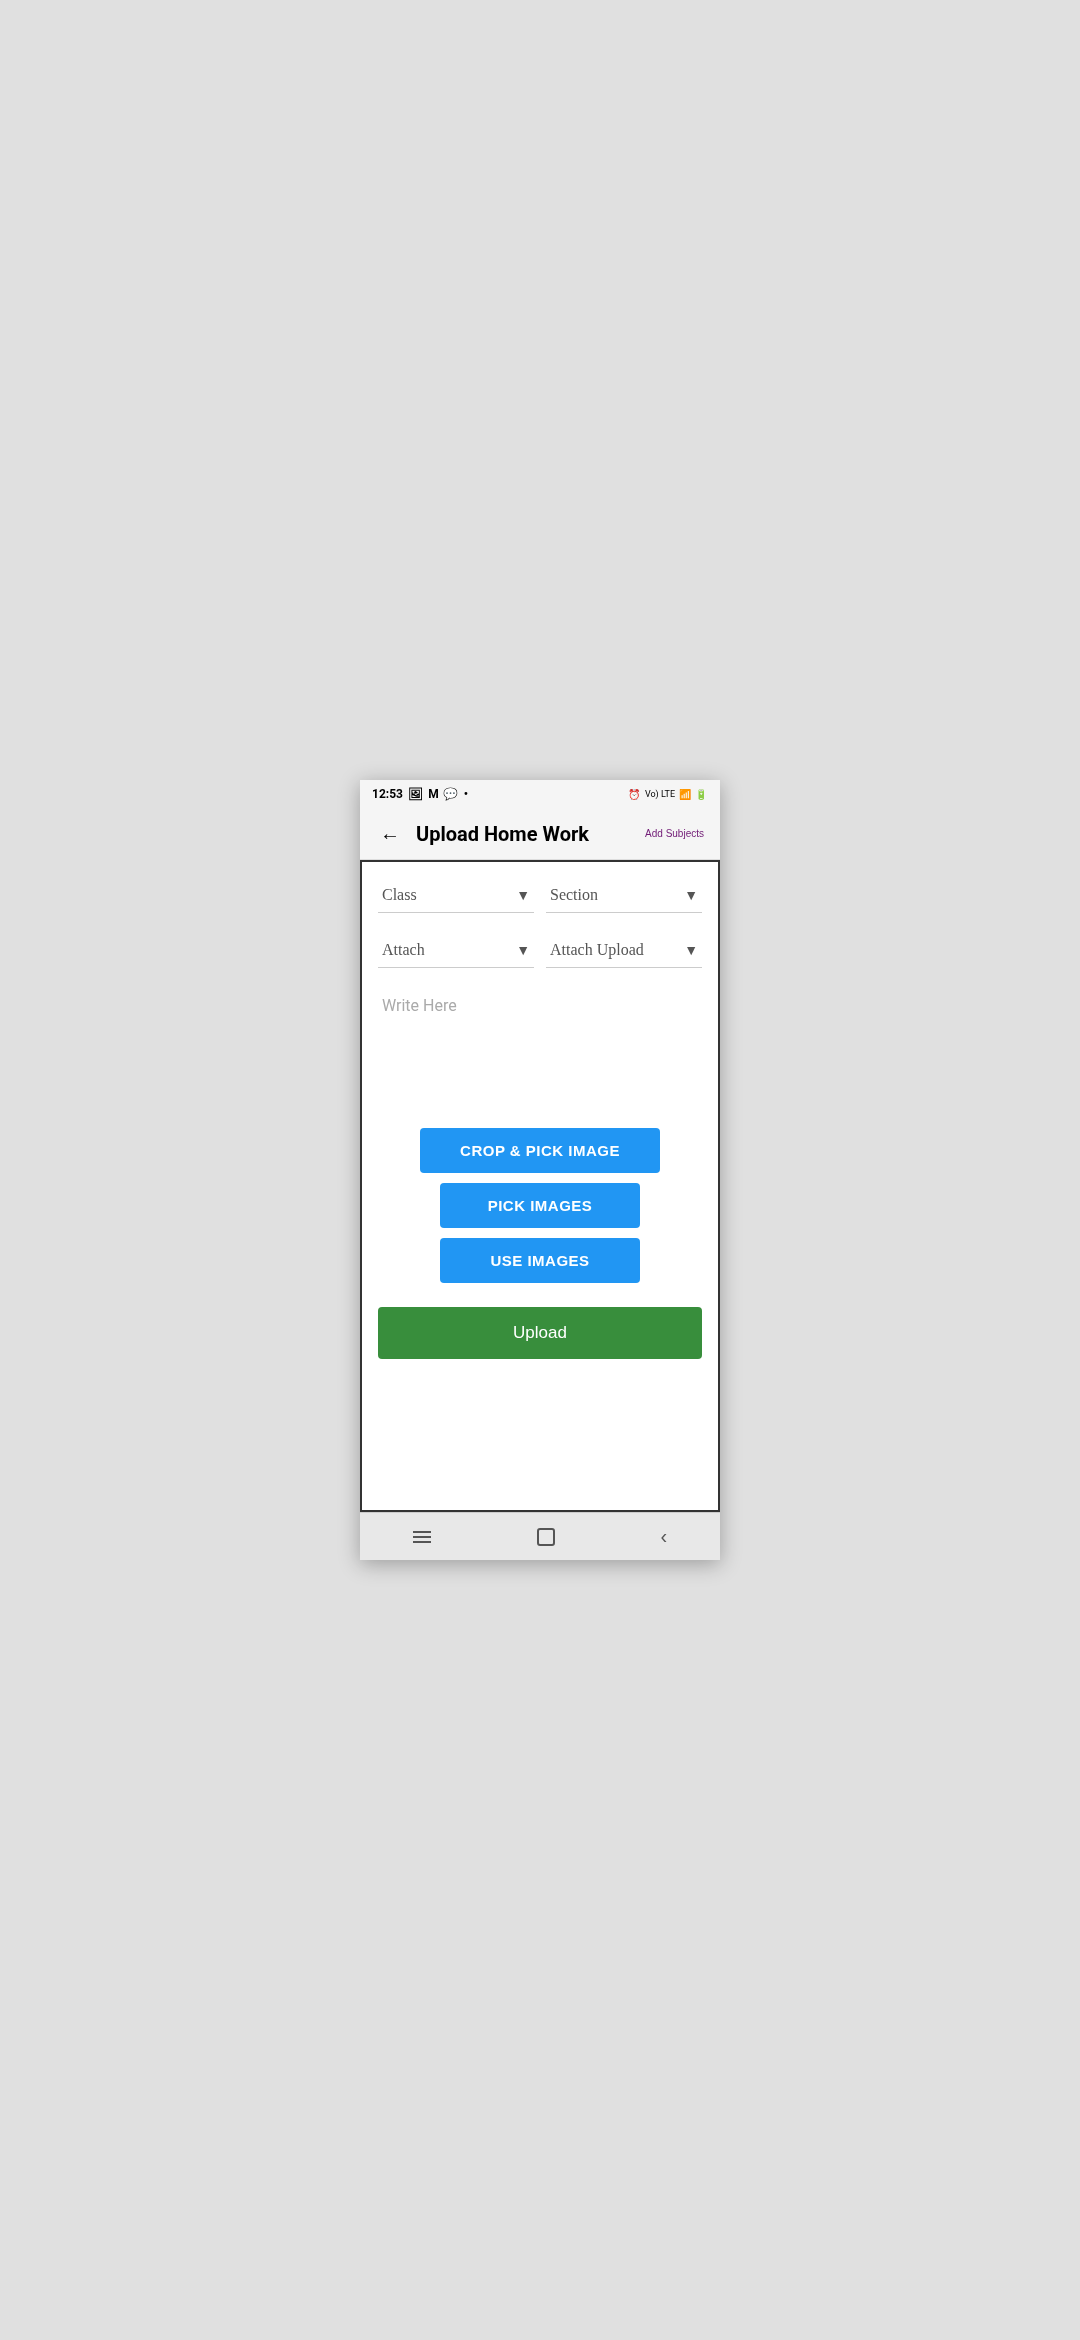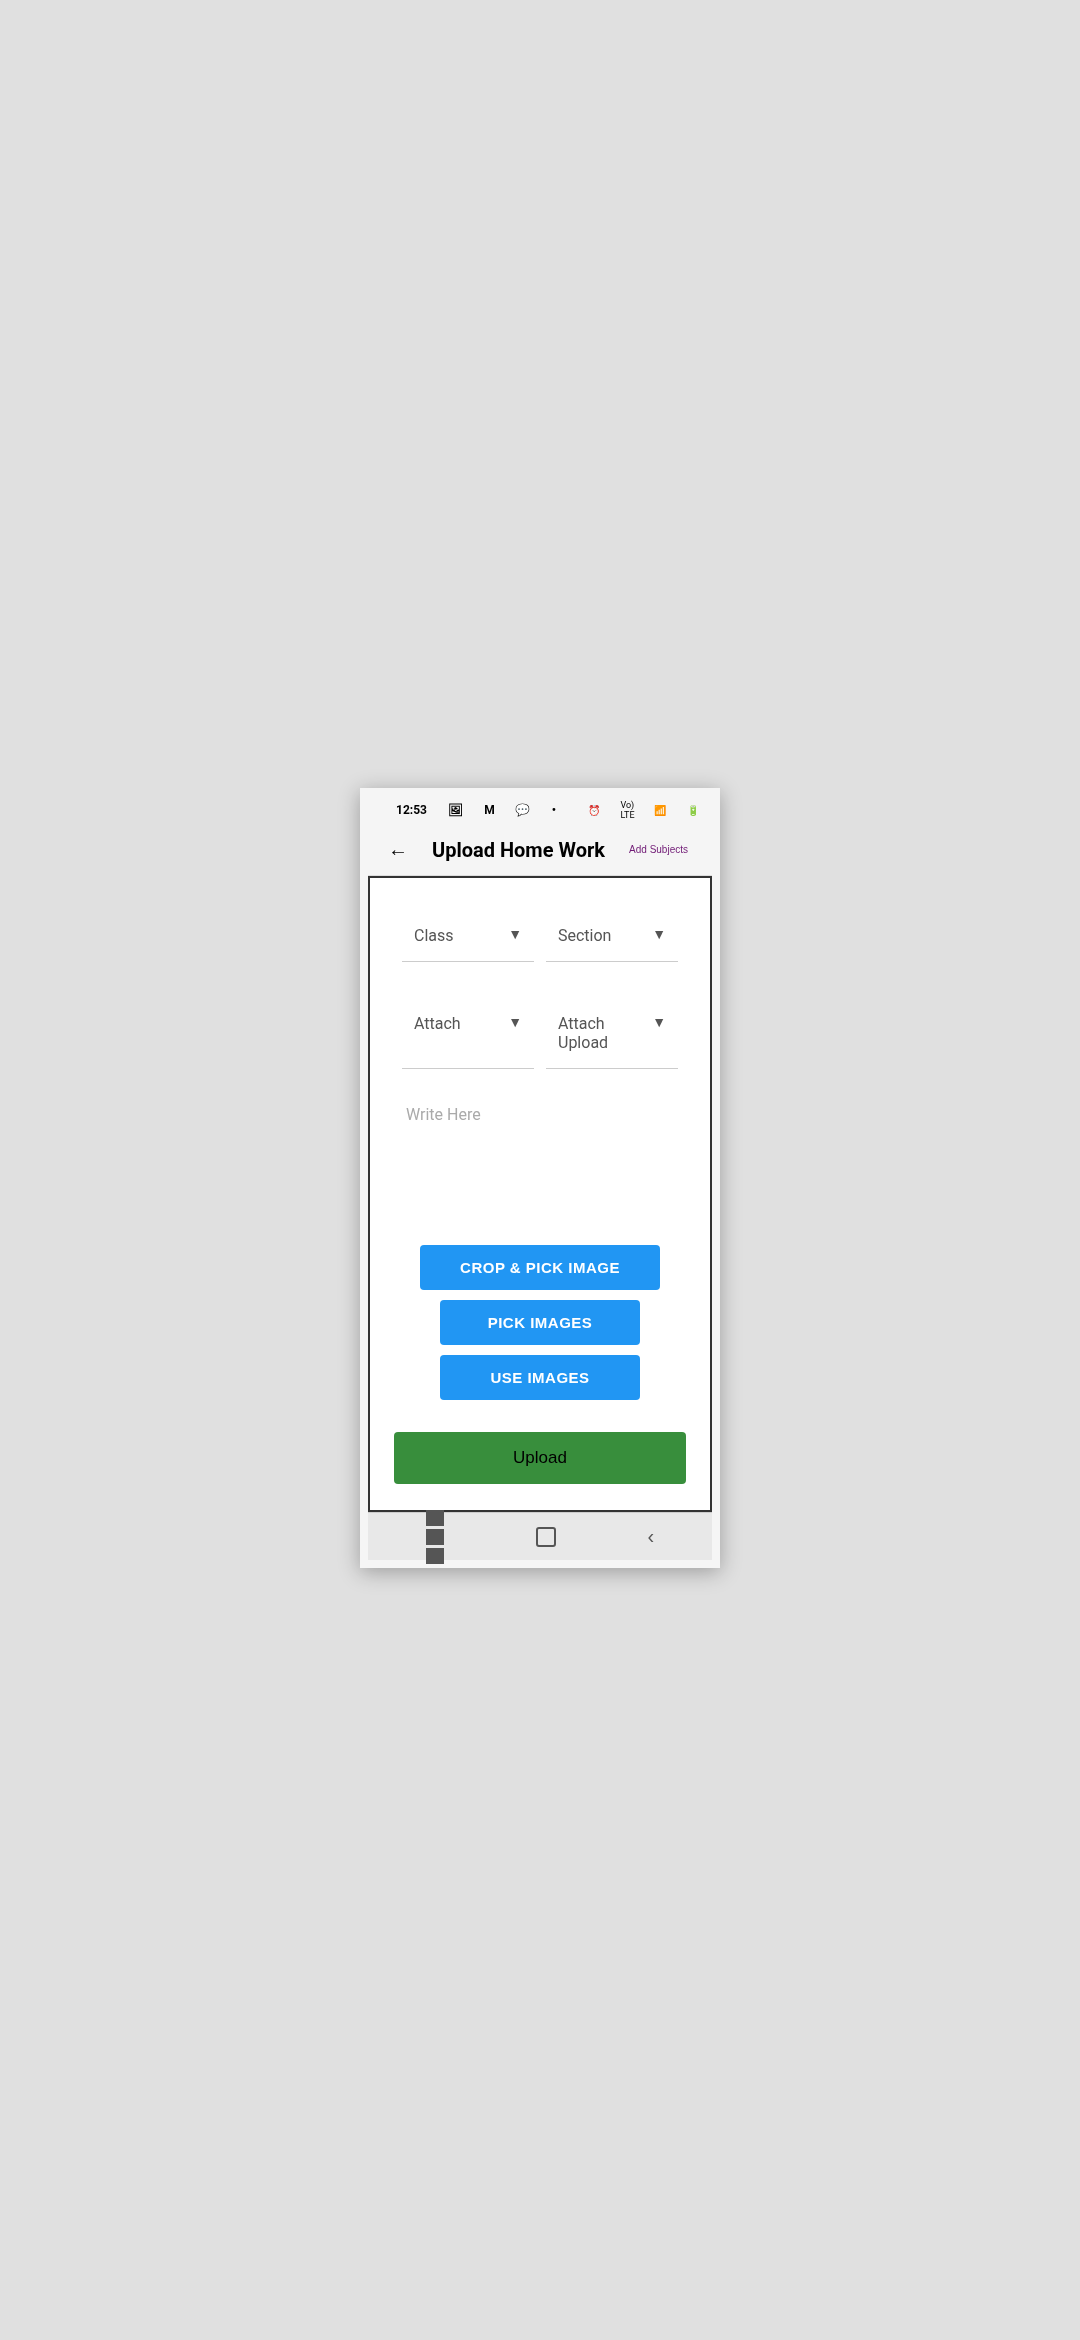--- a/index.html
+++ b/index.html
@@ -1,19 +1,19 @@
 <!DOCTYPE html>
 <html><head>
   <meta charset="utf-8">
   <meta name="viewport" content="width=device-width, initial-scale=1">
   <style>
     * {
       box-sizing: border-box;
       margin: 0;
-      padding: 8px;
+      padding: 0;
     }
 
     body {
       font-family: 'Roboto', Arial, sans-serif;
       background: #e0e0e0;
       display: flex;
       justify-content: center;
       align-items: center;
       min-height: 100vh;
     }
@@ -116,25 +116,26 @@
     
     .dropdown-row {
       display: flex;
       gap: 12px;
       margin-bottom: 20px;
     }
 
     .dropdown-field {
       flex: 1;
       display: flex;
-      align-items: flex-start;
+      align-items: flex-end;
       justify-content: space-between;
       padding: 8px 4px;
       border-bottom: 1px solid #ccc;
       cursor: pointer;
+      font-family: Liberation Serif, serif;
     }
 
     .dropdown-label {
       font-size: 16px;
       color: #555;
     }
 
     .dropdown-arrow {
       font-size: 14px;
       color: #555;
@@ -170,21 +171,21 @@
       font-size: 15px;
       font-weight: bold;
       letter-spacing: 0.5px;
       cursor: pointer;
       min-width: 200px;
       text-align: center;
     }
 
     .green-btn {
       background: #388E3C;
-      color: #000000;
+      color: #ffffff;
       border: none;
       border-radius: 4px;
       padding: 16px;
       font-size: 17px;
       font-weight: 500;
       cursor: pointer;
       width: 100%;
       text-align: center;
       margin-top: 4px;
     }

